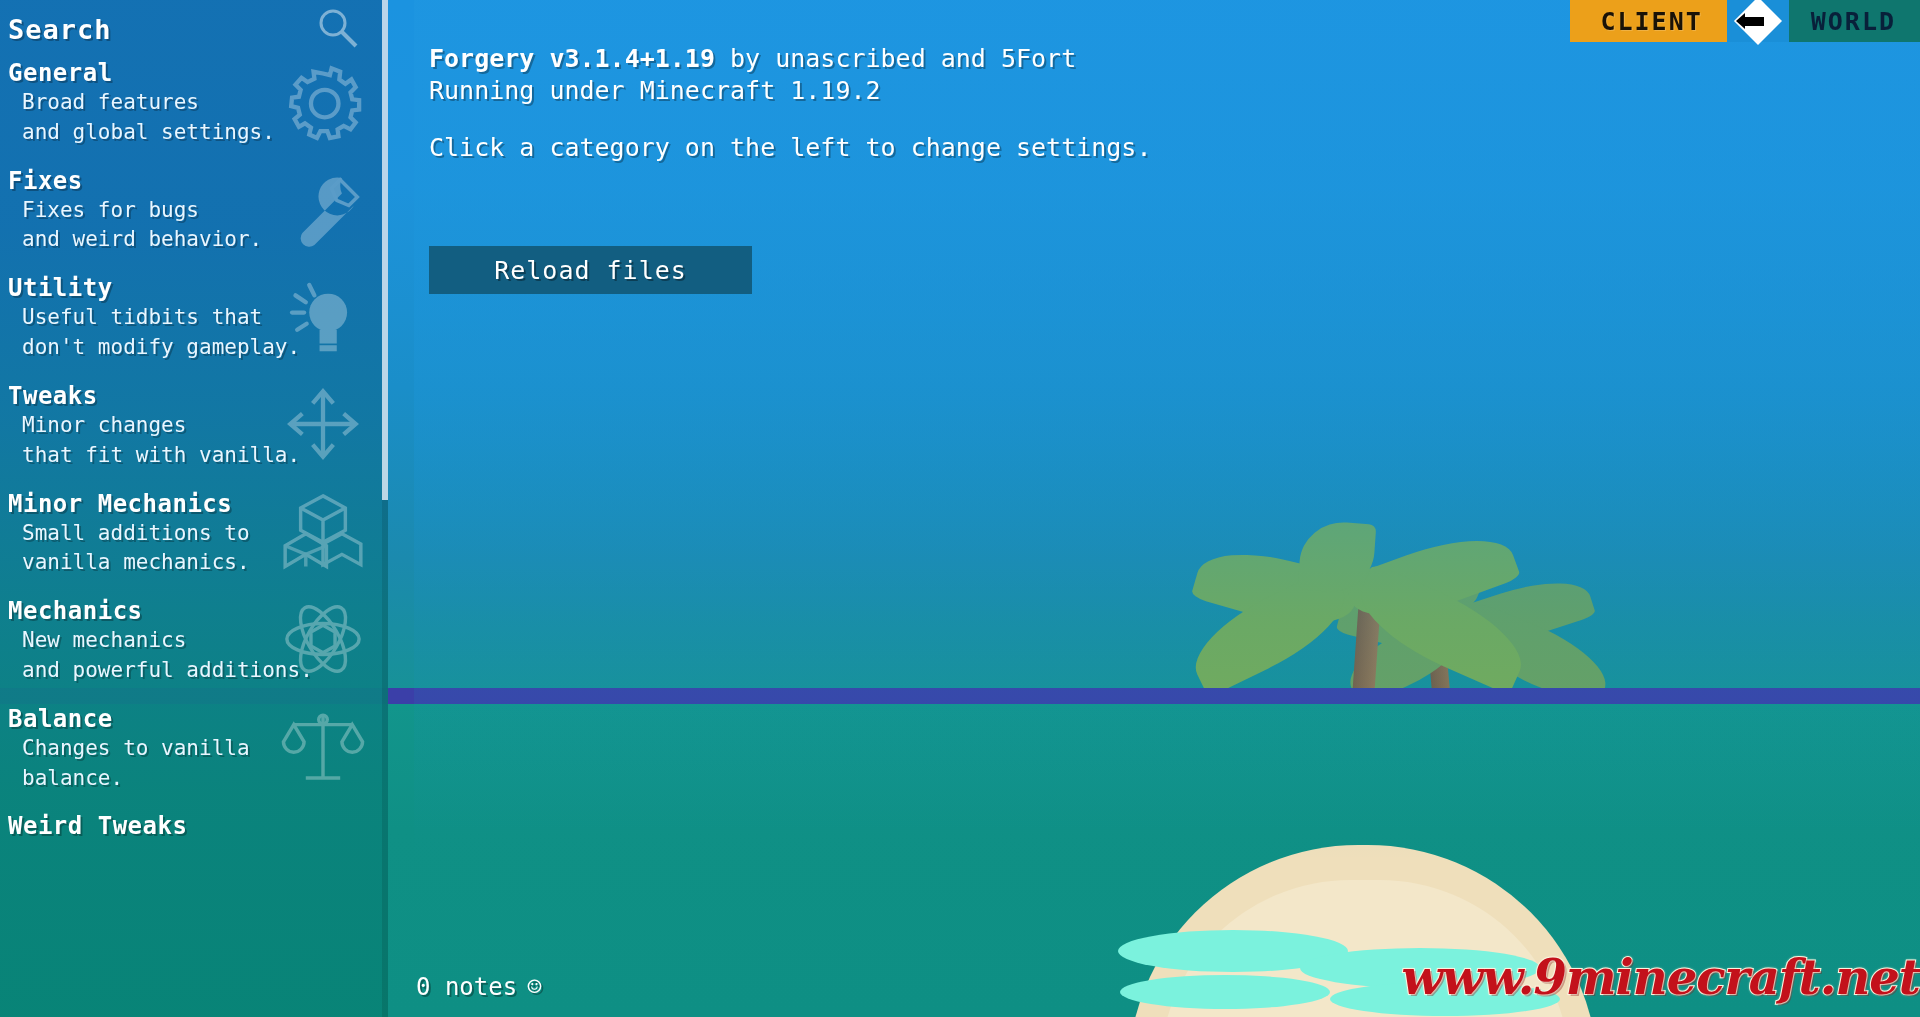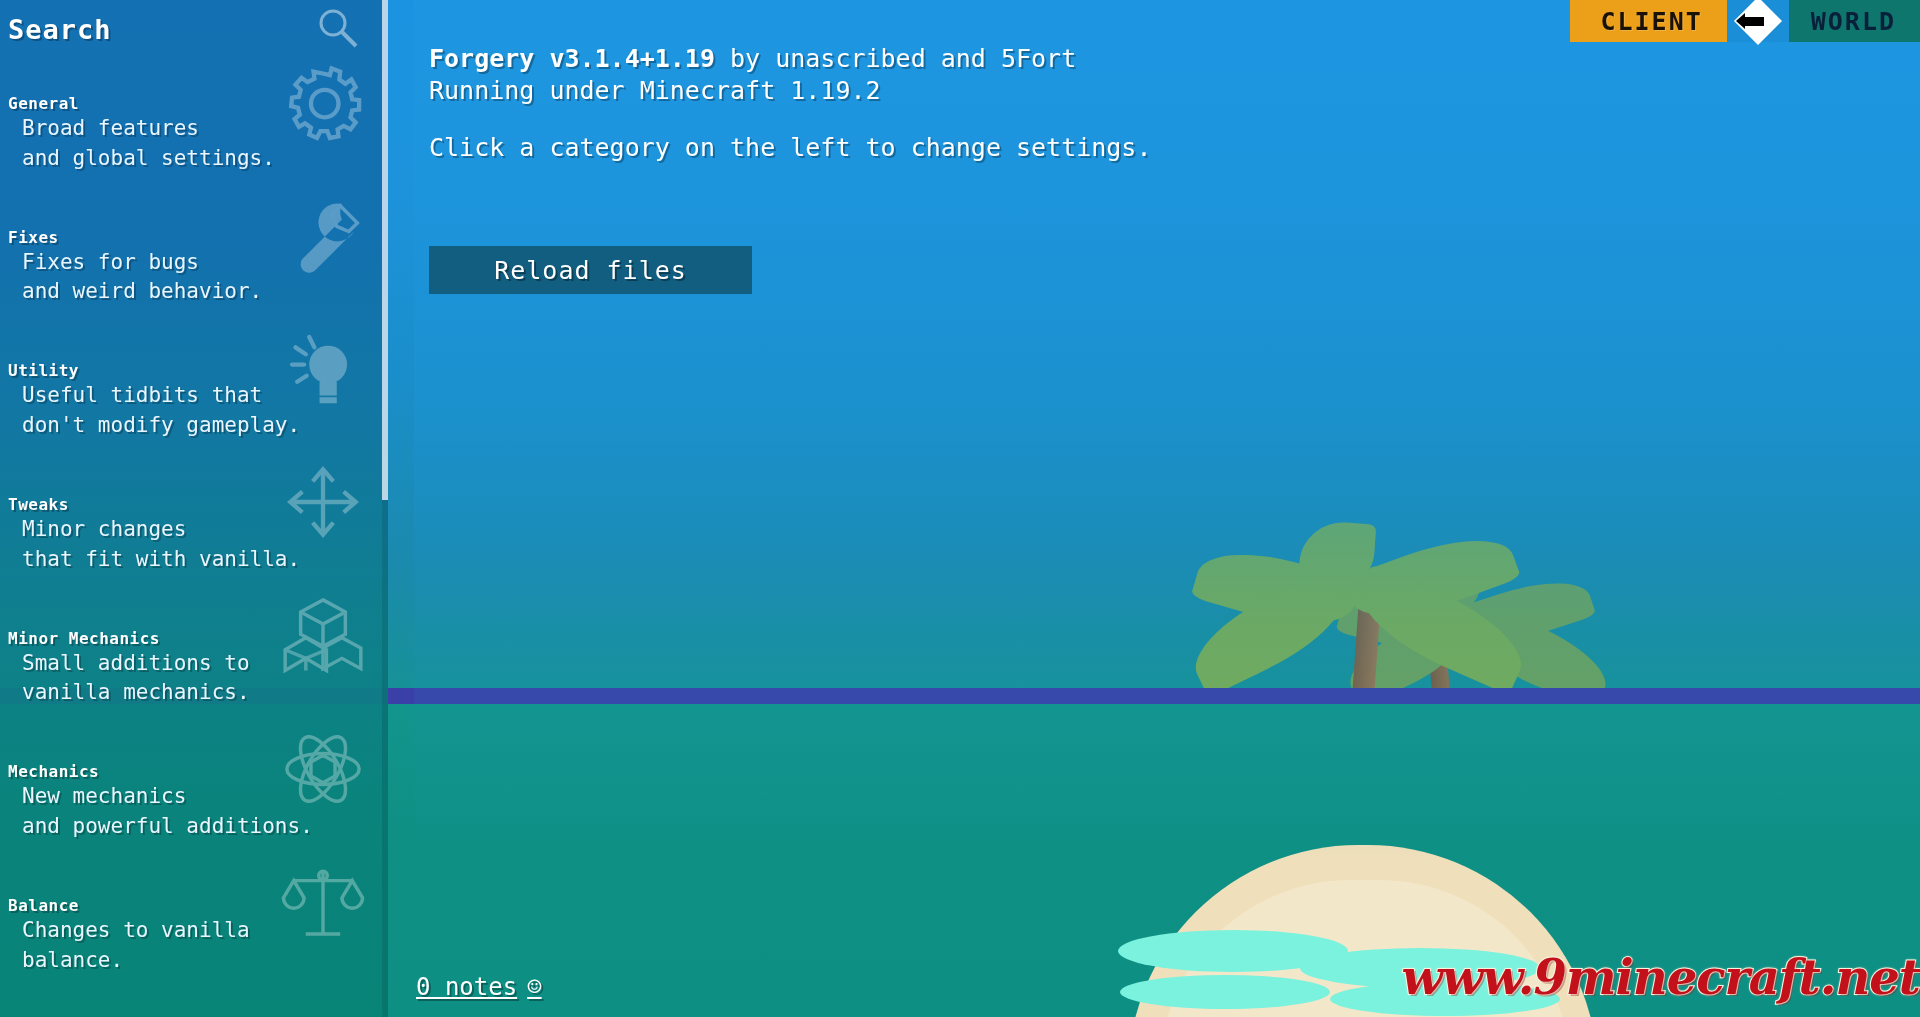--- a/index.html
+++ b/index.html
@@ -91,24 +91,23 @@
   }
   .search-icon {
     position:absolute; right:28px; top:6px; width:44px; height:44px;
     opacity:0.45;
   }
 
   .cat {
     position:relative; padding:6px 0 12px 0;
   }
   .cat-title {
-    font-size:16px; font-weight:bold; color:#ffffff;
+    font-size:24px; font-weight:bold; color:#ffffff;
     padding-left:8px; letter-spacing:0.5px; line-height:1.25;
     text-shadow:2px 2px 0 rgba(0,0,0,0.28);
-    margin-top:36px;
   }
   .cat-desc {
     font-size:21px; color:#e9f6ff;
     padding-left:22px; line-height:1.42;
     text-shadow:2px 2px 0 rgba(0,0,0,0.26);
     white-space:pre-line;
   }
   .cat-icon {
     position:absolute; right:22px; top:6px;
     width:86px; height:86px; opacity:0.30;
@@ -153,21 +152,21 @@
     display:flex; align-items:center; justify-content:center;
     color:#ffffff; font-family:inherit; font-size:25px;
     letter-spacing:1px;
     text-shadow:2px 2px 0 rgba(0,0,0,0.34);
   }
 
   .notes {
     position:absolute; left:2px; bottom:16px;
     color:#ffffff; font-size:24px;
     text-shadow:2px 2px 0 rgba(0,0,0,0.32);
-    display:flex; align-items:flex-start; gap:10px;text-decoration:underline;
+    display:flex; align-items:flex-start; gap:10px;
   }
 
   
   .toggle {
     position:absolute; right:0; top:0;
     height:42px; display:flex; align-items:stretch;
   }
   .tg-client {
     background:#eca01a; color:#1a1207;
     display:flex; align-items:center; padding:0 24px 0 30px;

